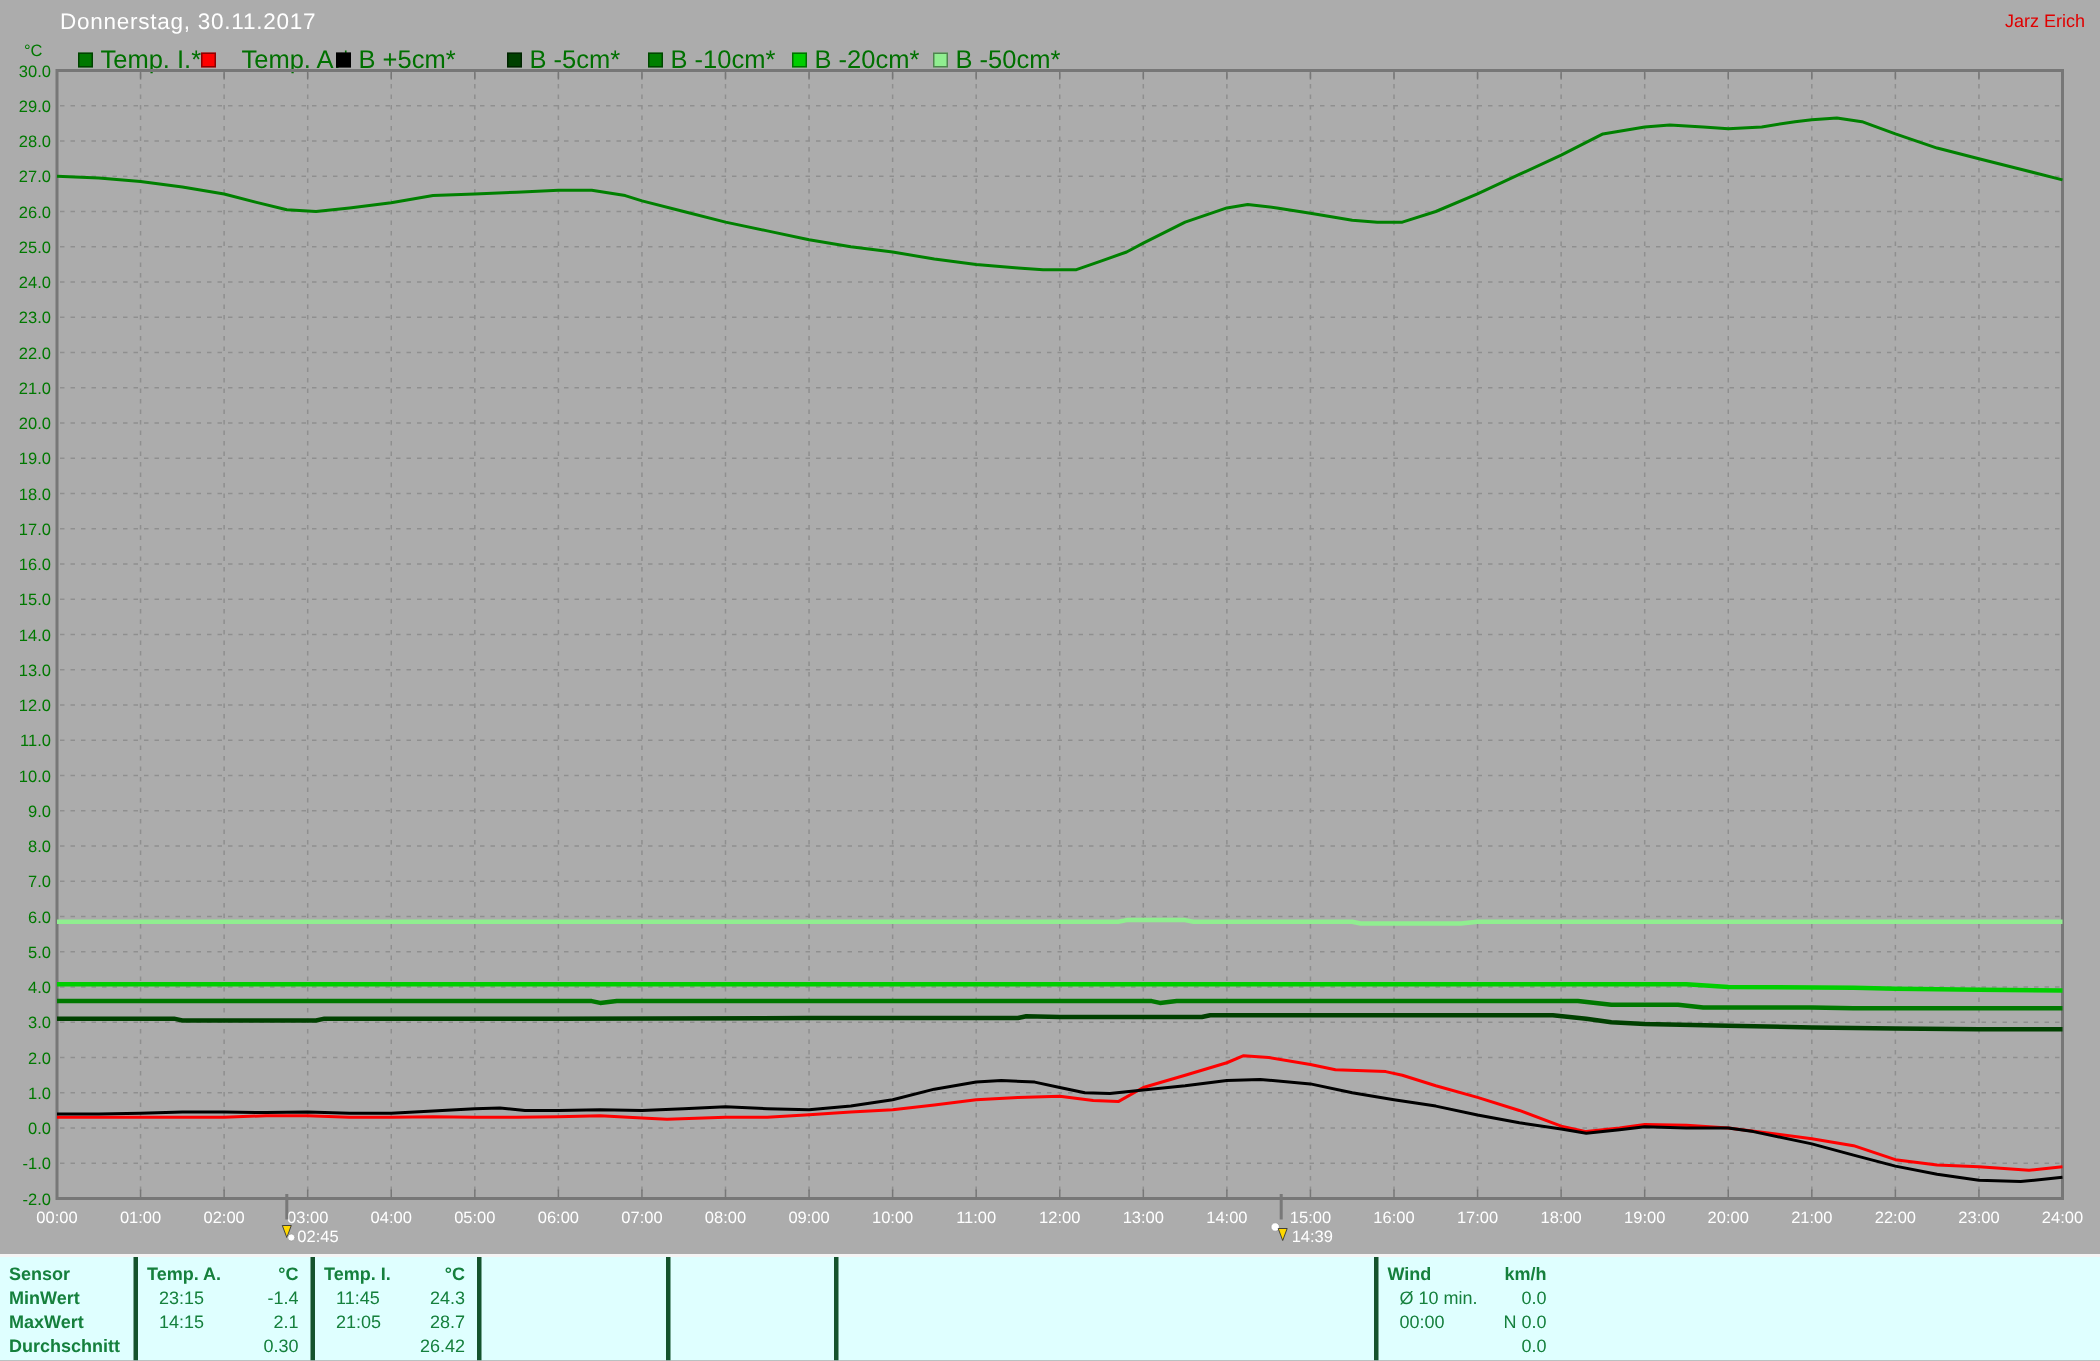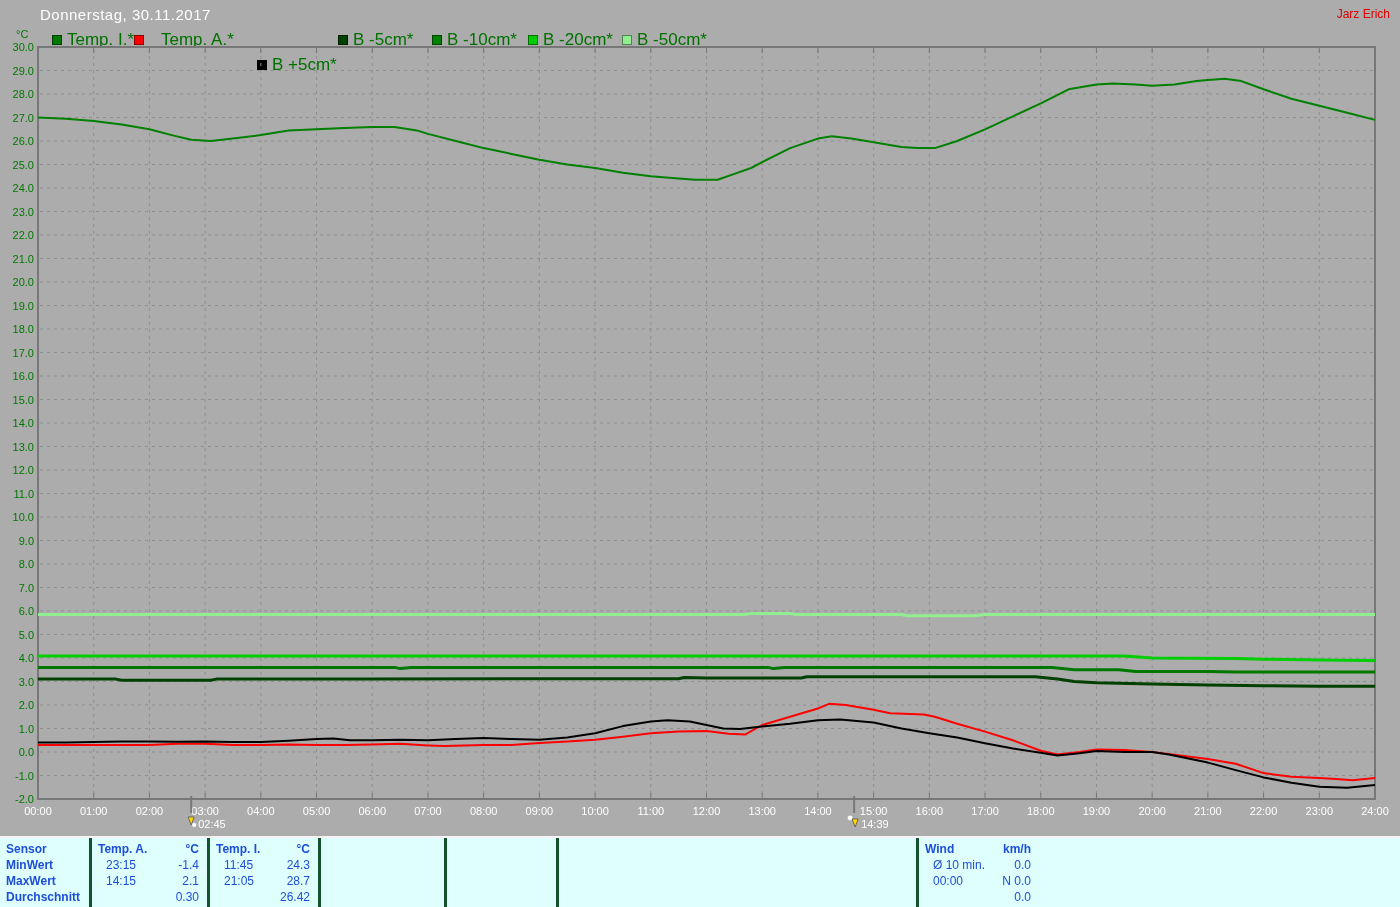--- a/index.html
+++ b/index.html
@@ -24,21 +24,21 @@
   .legend-swatch{
     width:10px;height:10px;display:inline-block;margin-right:5px;
     border:1px solid rgba(0,0,0,.45);box-sizing:border-box;
   }
   .legend-text{color:#007000;font-size:17px;white-space:nowrap;}
   #chart{position:absolute;top:0;left:0;}
   
   .stats{
     position:absolute;left:0;top:836px;width:1400px;height:71px;
     background:#DFFFFF;border-top:2px solid #F4F4F4;box-sizing:border-box;
-    font-size:12px;color:#1d4ed8;
+    font-size:12px;color:#15803d;
   }
   .stats-rowlabels{position:absolute;left:0;top:0;width:89px;height:100%;}
   .stats-col{position:absolute;top:0;height:100%;border-left:3px solid #14532d;box-sizing:border-box;}
   .srow{height:16px;line-height:16px;display:flex;justify-content:space-between;white-space:nowrap;}
   .srow.first{margin-top:3px;}
   .cell-l{padding-left:14px;}
   .cell-l.hdr{padding-left:6px;font-weight:bold;}
   .cell-r{padding-right:8px;text-align:right;}
   .cell-r.hdr{font-weight:bold;}
   .rowlabel{padding-left:6px;font-weight:bold;}
@@ -52,21 +52,21 @@
   <div class="unit-label">°C</div>
   <div class="legend" id="legend">
       <span class="legend-item" style="left: 52px;">
         <span class="legend-swatch" style="background: rgb(0, 120, 0);"></span>
         <span class="legend-text">Temp. I.*</span>
       </span>
       <span class="legend-item" style="left: 134px; gap: 12px;">
         <span class="legend-swatch" style="background: rgb(255, 0, 0);"></span>
         <span class="legend-text">Temp. A.*</span>
       </span>
-      <span class="legend-item" style="left: 257px; margin-top: 25px;">
+      <span class="legend-item" style="left: 224px;">
         <span class="legend-swatch" style="background: rgb(0, 0, 0);"></span>
         <span class="legend-text">B +5cm*</span>
       </span>
       <span class="legend-item" style="left: 338px;">
         <span class="legend-swatch" style="background: rgb(0, 64, 0);"></span>
         <span class="legend-text">B -5cm*</span>
       </span>
       <span class="legend-item" style="left: 432px; text-align: right;">
         <span class="legend-swatch" style="background: rgb(0, 128, 0);"></span>
         <span class="legend-text">B -10cm*</span>

